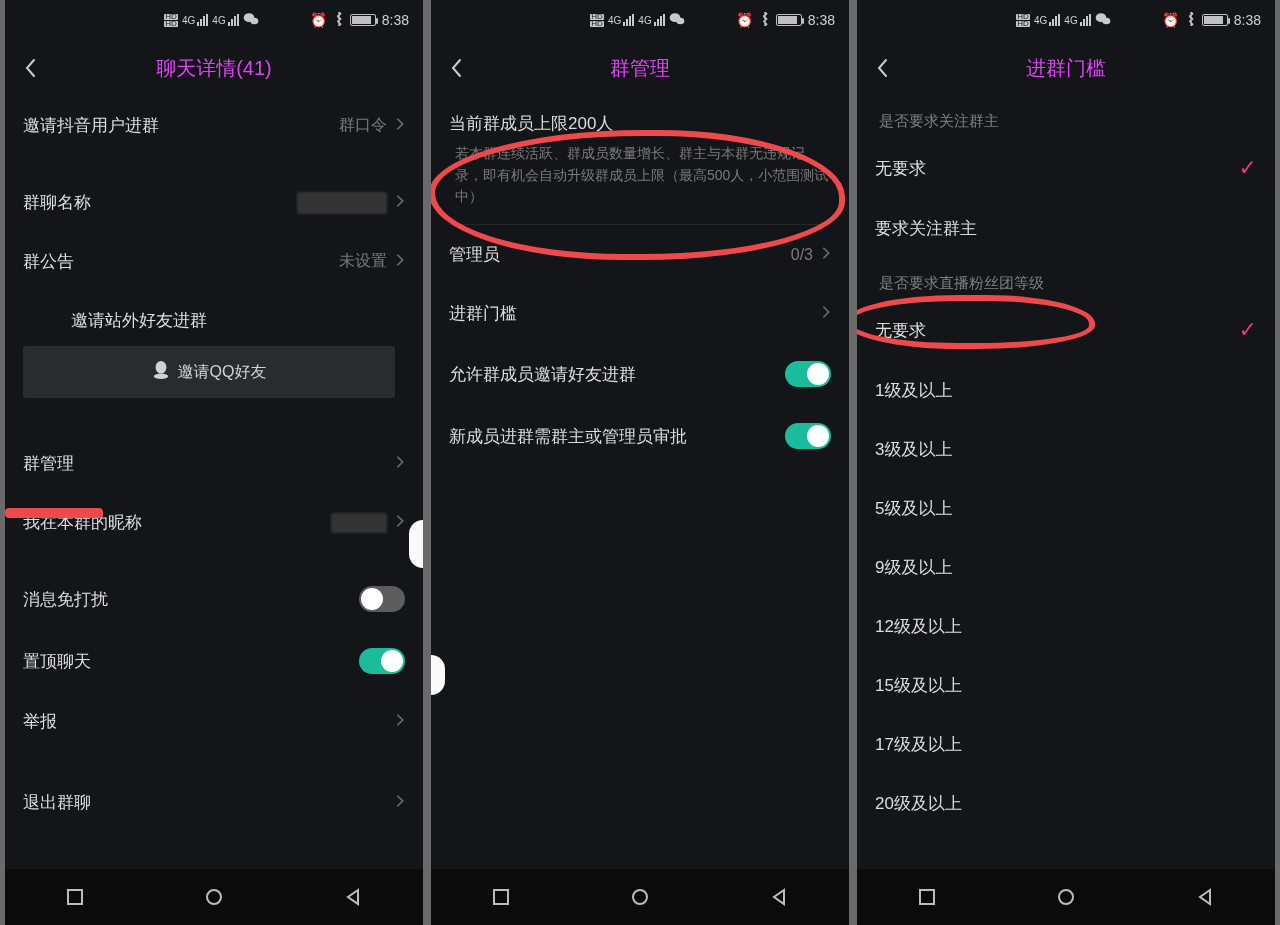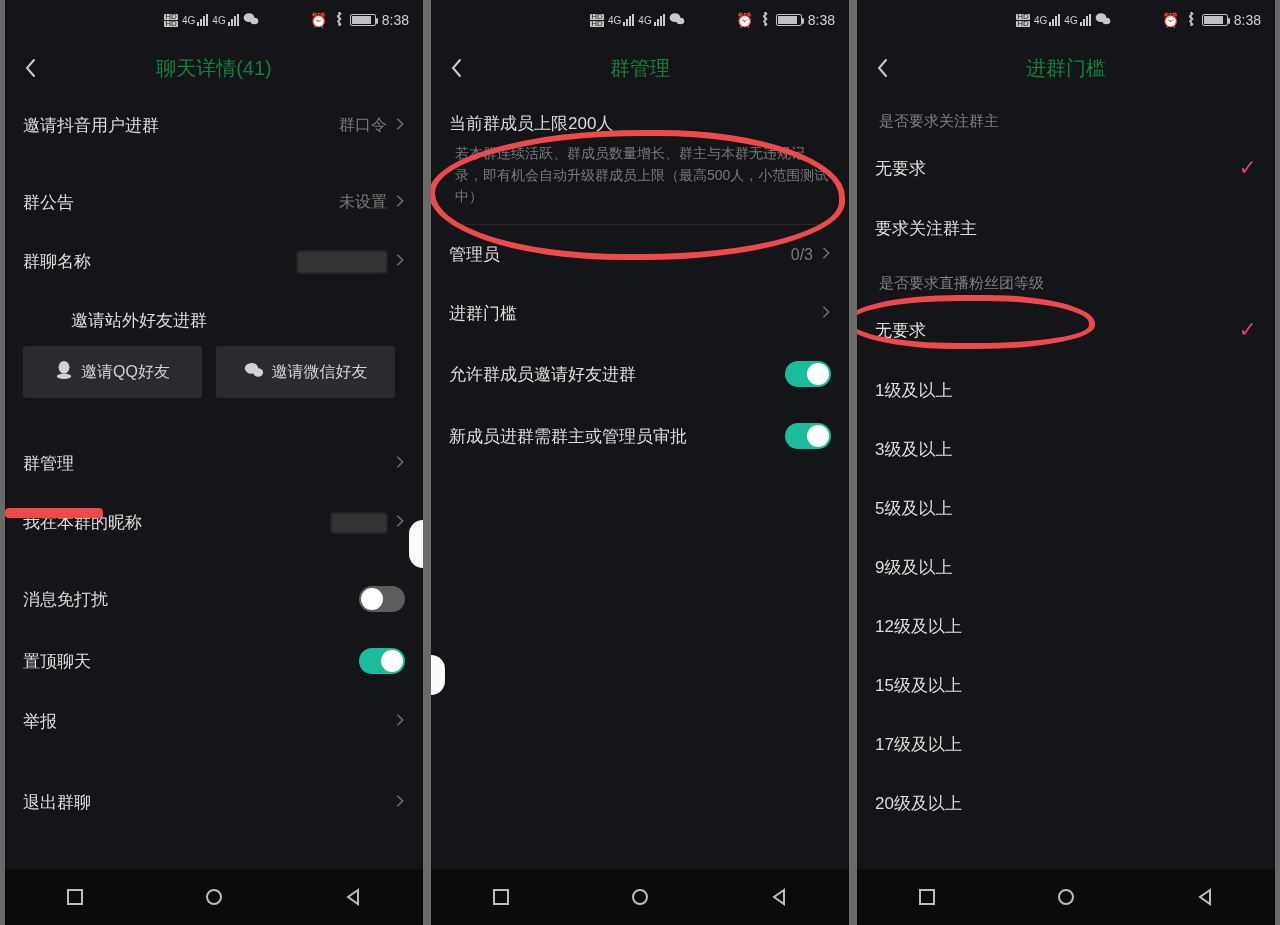--- a/index.html
+++ b/index.html
@@ -43,21 +43,21 @@
     font-size: 11px;
     align-items:center;
   }
   .status-icons { display:flex; gap:6px; align-items:center; font-size:14px; }
   .titlebar {
     height: 56px;
     display: flex;
     align-items: center;
     justify-content: center;
     position: relative;
-    color: #15803d;
+    color: #d946ef;
     font-size: 20px;
     font-weight: 500;
   }
   .back {
     position: absolute;
     left: 14px;
     top: 50%;
     transform: translateY(-50%);
     width: 24px; height: 24px;
     display:flex; align-items:center; justify-content:center;
@@ -217,61 +217,52 @@
           <span>群口令</span>
           <span class="chev"><svg viewBox="0 0 10 16" fill="none" stroke="#6b6b6b" stroke-width="2">
               <path d="M2 2 L8 8 L2 14"></path>
             </svg></span>
         </span>
     </div>
 
     <div style="height:18px;"></div>
 
     <div class="row">
+      <span class="label">群聊名称</span>
+      <span class="val">
+          <span class="blur-box"></span>
+          <span class="chev"><svg viewBox="0 0 10 16" fill="none" stroke="#6b6b6b" stroke-width="2">
+              <path d="M2 2 L8 8 L2 14"></path>
+            </svg></span>
+        </span>
+    </div>
+
+    <div class="row">
       <span class="label">群公告</span>
       <span class="val">
           <span>未设置</span>
-          <span class="chev"><svg viewBox="0 0 10 16" fill="none" stroke="#6b6b6b" stroke-width="2">
-              <path d="M2 2 L8 8 L2 14"></path>
-            </svg></span>
-        </span>
-    </div>
-
-    <div class="row">
-      <span class="label">群聊名称</span>
-      <span class="val">
-          <span class="blur-box"></span>
           <span class="chev"><svg viewBox="0 0 10 16" fill="none" stroke="#6b6b6b" stroke-width="2">
               <path d="M2 2 L8 8 L2 14"></path>
             </svg></span>
         </span>
     </div>
 
     <div class="row" style="padding-bottom:4px;margin-left:48px;">
       <span class="label">邀请站外好友进群</span>
     </div>
     <div class="invite-buttons">
       <div class="invite-btn">
         <span>
           <svg width="18" height="20" viewBox="0 0 20 22" fill="#d2d2d2">
               <ellipse cx="10" cy="8" rx="6" ry="7"></ellipse>
               <ellipse cx="10" cy="18" rx="8" ry="3"></ellipse>
             </svg>
         </span>
         <span>邀请QQ好友</span>
       </div>
-      <div class="invite-btn">
-        <span>
-          <svg width="20" height="18" viewBox="0 0 24 20" fill="#d2d2d2">
-              <ellipse cx="9" cy="8" rx="8" ry="6.5"></ellipse>
-              <ellipse cx="17" cy="13" rx="6" ry="5"></ellipse>
-            </svg>
-        </span>
-        <span>邀请微信好友</span>
-      </div>
     </div>
 
     <div style="height:14px;"></div>
 
     <div class="row">
       <span class="label">群管理</span>
       <span class="chev"><svg viewBox="0 0 10 16" fill="none" stroke="#6b6b6b" stroke-width="2">
             <path d="M2 2 L8 8 L2 14"></path>
           </svg></span>
     </div>

